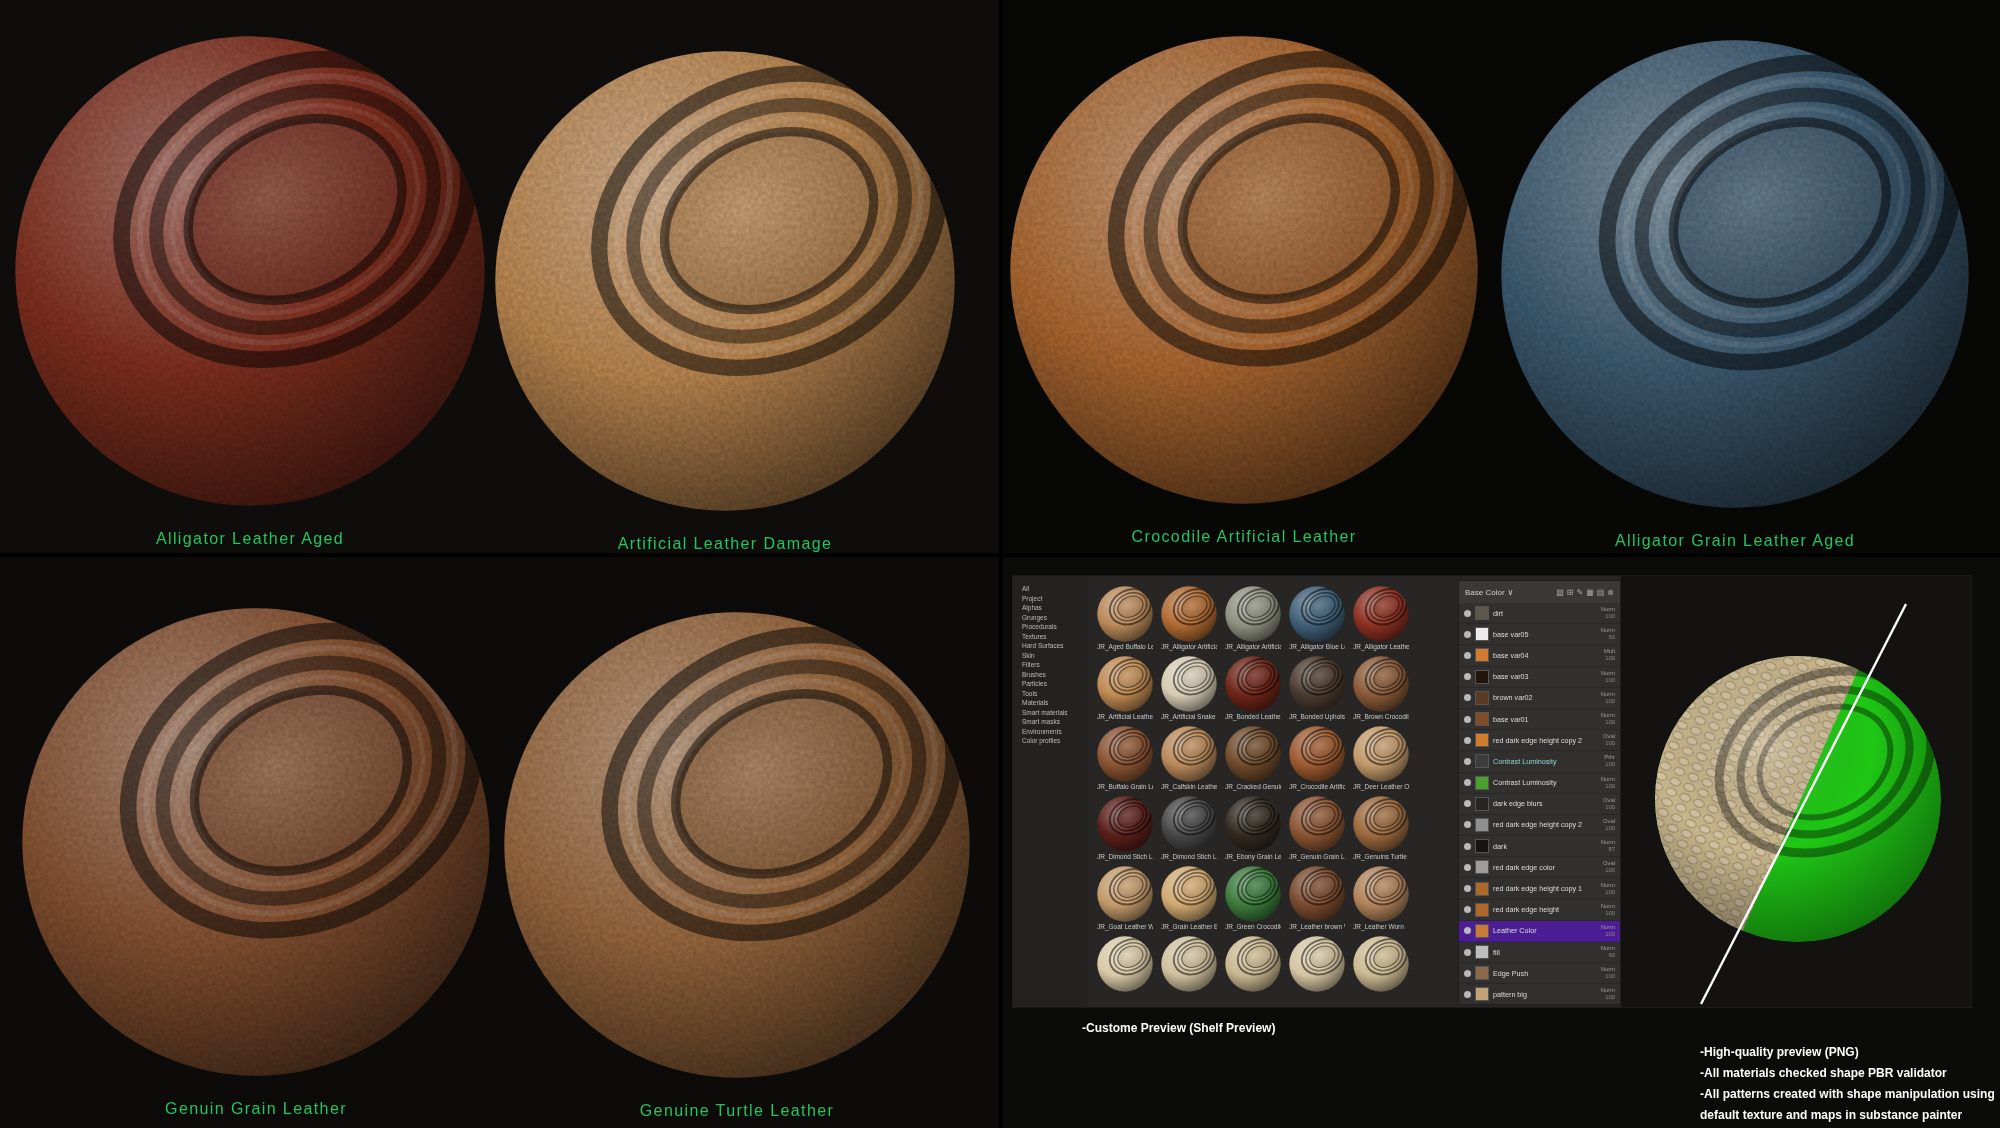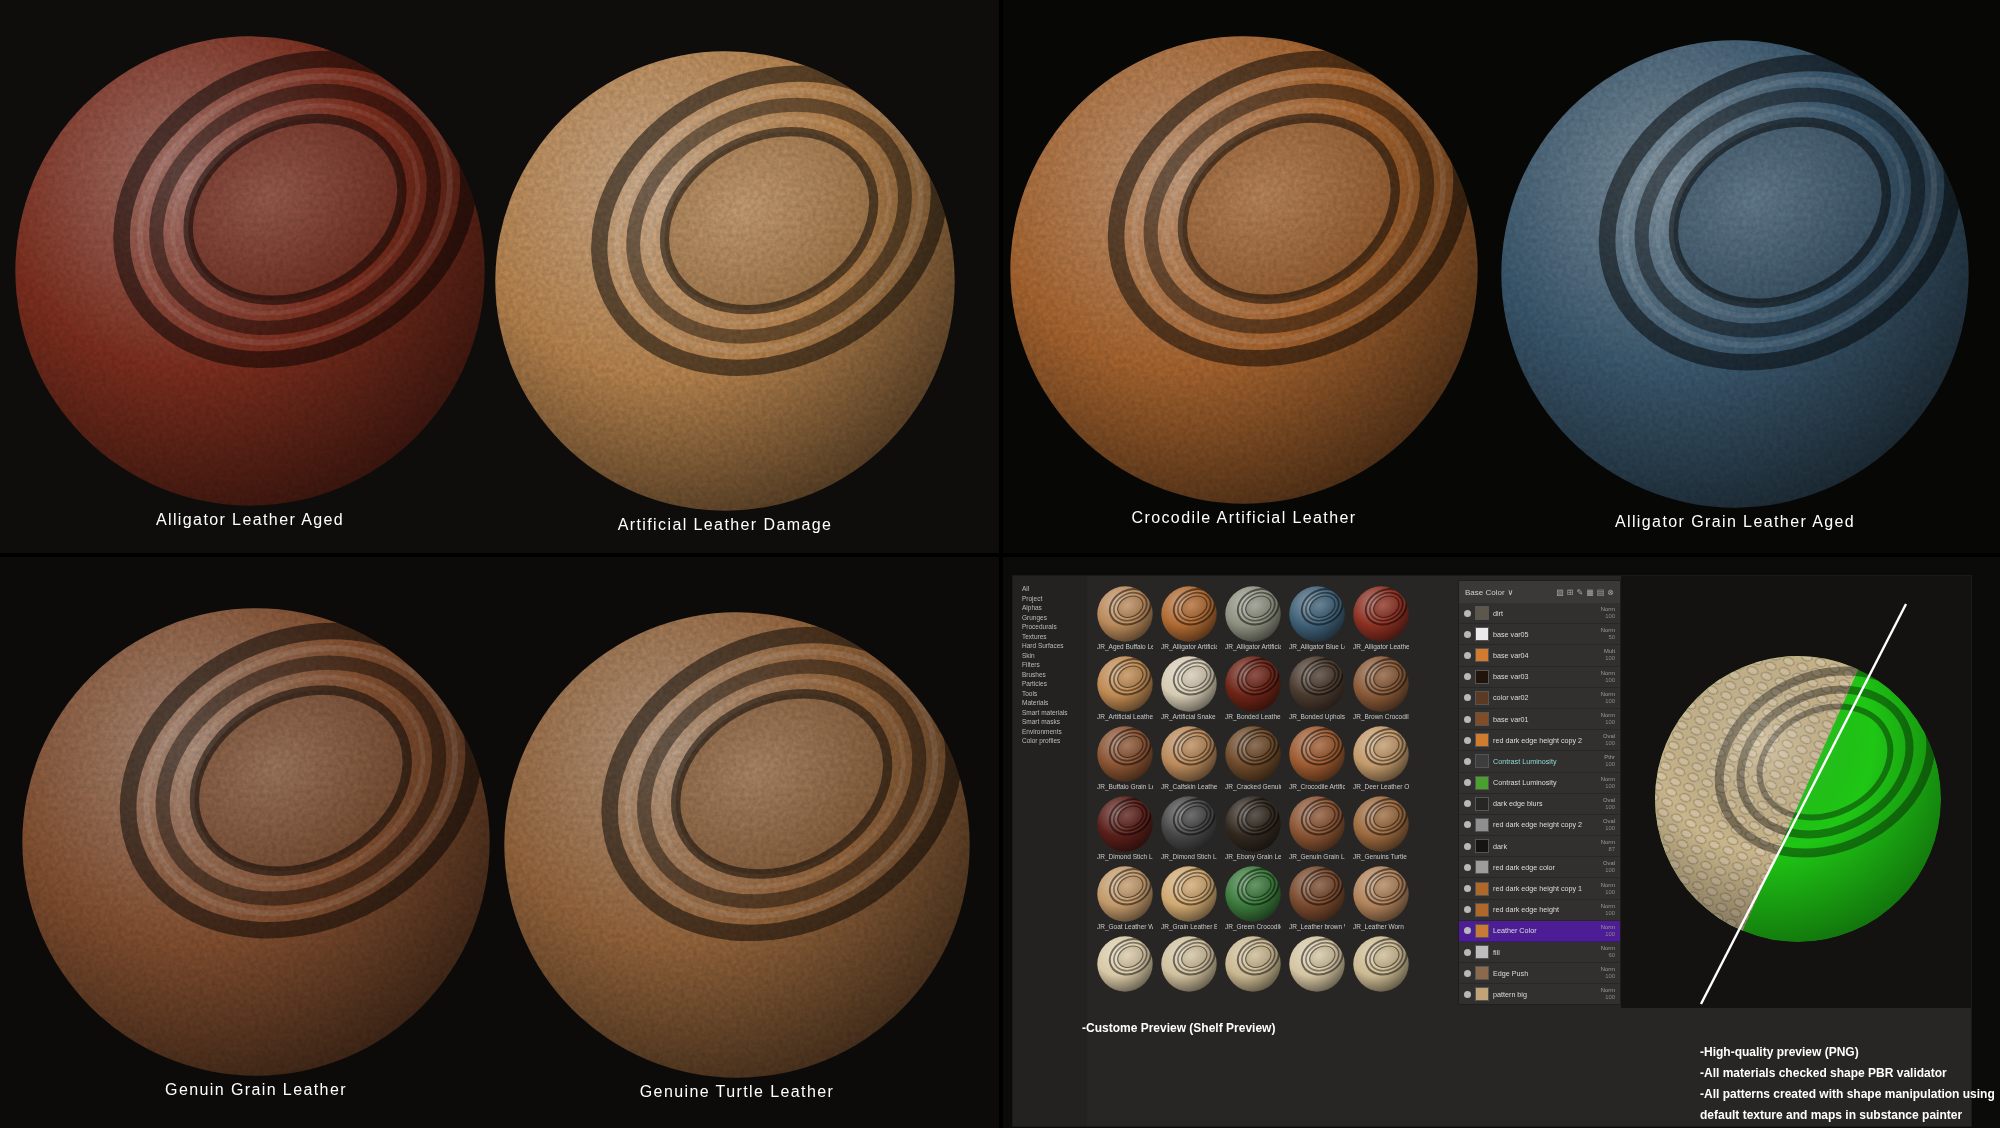--- a/index.html
+++ b/index.html
@@ -6,22 +6,22 @@
 html,body{background:#000;overflow:hidden}
 #canvas{position:relative;width:2000px;height:1128px;background:#000;font-family:"Liberation Sans",sans-serif;overflow:hidden}
 .quad{position:absolute;overflow:hidden}
 .q-tl{left:0;top:0;width:999px;height:553px;background:#0e0d0c}
 .q-tr{left:1003px;top:0;width:997px;height:553px;background:#070706}
 .q-bl{left:0;top:557px;width:999px;height:571px;background:#0c0b0a}
 .q-br{left:1003px;top:557px;width:997px;height:571px;background:#0b0b0a}
 .ballfig{position:absolute;display:flex;flex-direction:column;align-items:center}
 .ball-art{width:100%;aspect-ratio:1/1}
 .ball-art svg{width:100%;height:100%;display:block}
-.ball-cap{margin-top:3px;color:#ffffff;font-size:16px;letter-spacing:1.4px;white-space:nowrap;font-weight:400}
-.painter{position:absolute;left:9px;top:18px;width:960px;height:552px;background:#272625;overflow:hidden;border:1px solid #1a1a19}
+.ball-cap{margin-top:22px;color:#22c55e;font-size:16px;letter-spacing:1.4px;white-space:nowrap;font-weight:400}
+.painter{position:absolute;left:9px;top:18px;width:960px;height:433px;background:#272625;overflow:hidden;border:1px solid #1a1a19}
 .shelf-side{position:absolute;left:0;top:0;width:74px;height:100%;background:#232221;padding:8px 0 0 9px}
 .side-item{font-size:6.5px;line-height:9.5px;color:#bdbdbd;white-space:nowrap;cursor:default}
 .thumbs{position:absolute;left:84px;top:10px;width:322px;display:grid;grid-template-columns:repeat(5,56px);column-gap:8px;row-gap:5px}
 .tcell{width:56px}
 .tart{width:56px;height:56px}
 .tart svg{width:100%;height:100%;display:block}
 .tcap{margin-top:1px;font-size:6.5px;color:#c9c9c9;white-space:nowrap;overflow:hidden;height:8px}
 .layers{position:absolute;left:445px;top:4px;width:163px;height:425px;background:#31302f;display:flex;flex-direction:column;border:1px solid #1e1e1d}
 .lhead{height:22px;background:#3a3938;display:flex;align-items:center;padding:0 6px;color:#cfcfcf;font-size:8px;gap:3px;flex:0 0 auto}
 .lhead .spacer{flex:1}
@@ -1328,21 +1328,21 @@
   <span class="lthumb" style="background:#1f150d"></span>
   <span class="lname">base var03</span>
   <span class="lmeta">
                 <b>Norm</b>
                 <i>100</i>
               </span>
             </div>
             <div class="lrow">
               <span class="leye"></span>
   <span class="lthumb" style="background:#5a3a22"></span>
-  <span class="lname">color var02</span>
+  <span class="lname">brown var02</span>
   <span class="lmeta">
                 <b>Norm</b>
                 <i>100</i>
               </span>
             </div>
             <div class="lrow">
               <span class="leye"></span>
   <span class="lthumb" style="background:#814c28"></span>
   <span class="lname">base var01</span>
   <span class="lmeta">

